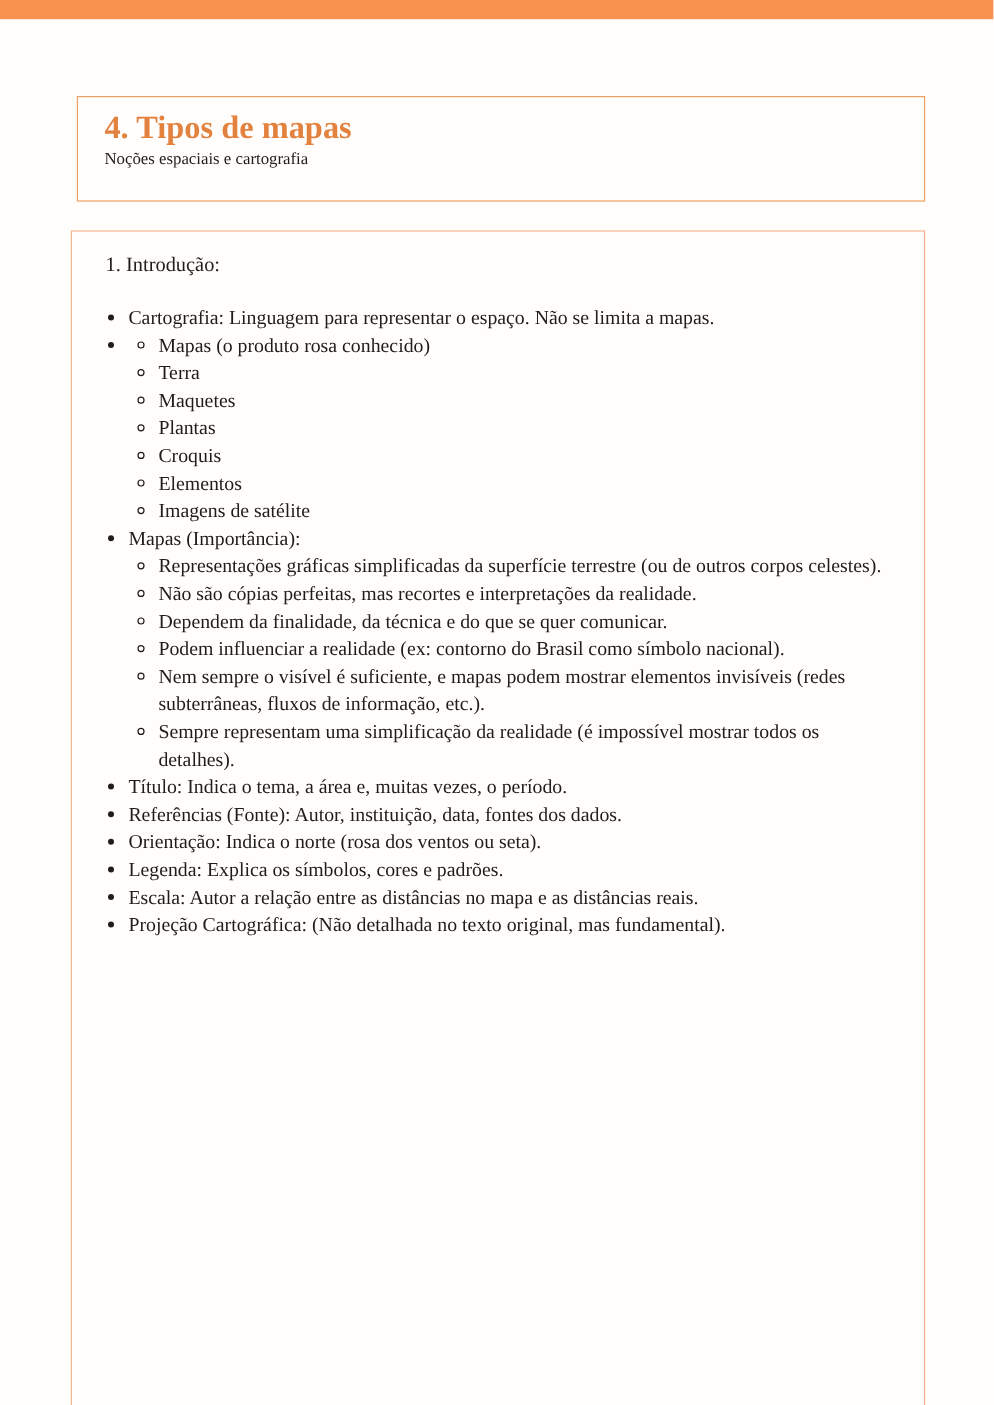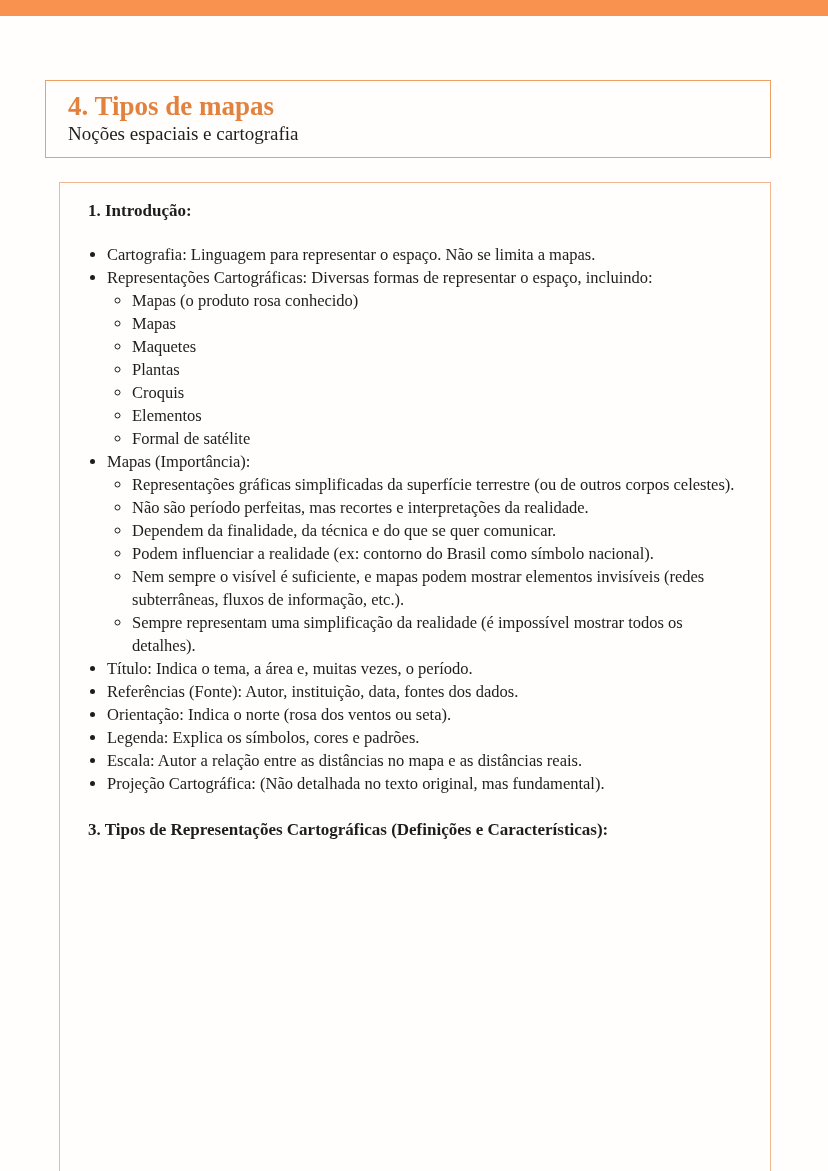--- a/index.html
+++ b/index.html
@@ -9,51 +9,51 @@
     overflow: hidden;
     background: #fffefc;
     font-family: "Liberation Serif", "DejaVu Serif", serif;
     color: #1e1d1b;
   }
   .topbar {
     width: 828px; height: 16px;
     background: #f8924e;
   }
   .header-box {
-    margin: 64px 57px 0 45px;
+    margin: 64px 57px 0 64px;
     border: 1.5px solid #eda063;
-    padding: 10px 20px 11px 22px;
+    padding: 10px 20px 21px 22px;
     background: #fffefc;
   }
   .header-box h1 {
     margin: 0;
     font-size: 27px;
     line-height: 31px;
     font-weight: bold;
     color: #e2823e;
   }
   .header-box p {
     margin: 0;
-    font-size: 19px;
+    font-size: 14px;
     line-height: 24px;
     color: #1e1d1b;
   }
   .content-box {
     margin: 24px 57px 0 59px;
     border: 1.5px solid #f4b691;
     padding: 16px 28px 40px 28px;
     background: #fffefc;
     height: 1020px;
   }
   .content-box section { display: block; }
   .content-box h2 {
     margin: 23px 0 21px 0;
     font-size: 17px;
     line-height: 23px;
-    font-weight: bold;
+    font-weight: normal;
   }
   .content-box section:first-child h2 { margin-top: 0; }
   .content-box ul {
     margin: 0;
     font-size: 16.5px;
     line-height: 23px;
   }
   ul.l1 { list-style: disc;   padding-left: 19px; }
   ul.l2 { list-style: circle; padding-left: 25px; }
   ul.l1 > li, ul.l2 > li { padding: 0; margin: 0; font-family: Liberation Serif, serif; }
@@ -70,36 +70,35 @@
 
 <main class="content-box">
 
   <section>
     <h2>1. Introdução:</h2>
     <ul class="l1">
       <li>
         <span>Cartografia: Linguagem para representar o espaço. Não se limita a mapas.</span>
       </li>
       <li>
-        <span>Representações Cartográficas: Diversas formas de representar o espaço, incluindo:</span>
         <ul class="l2">
           <li>Mapas (o produto rosa conhecido)</li>
-          <li>Mapas</li>
+          <li>Terra</li>
           <li>Maquetes</li>
           <li>Plantas</li>
           <li>Croquis</li>
           <li>Elementos</li>
-          <li>Formal de satélite</li>
+          <li>Imagens de satélite</li>
         </ul>
       </li>
       <li>
         <span>Mapas (Importância):</span>
         <ul class="l2">
           <li>Representações gráficas simplificadas da superfície terrestre (ou de outros corpos celestes).</li>
-          <li>Não são período perfeitas, mas recortes e interpretações da realidade.</li>
+          <li>Não são cópias perfeitas, mas recortes e interpretações da realidade.</li>
           <li>Dependem da finalidade, da técnica e do que se quer comunicar.</li>
           <li>Podem influenciar a realidade (ex: contorno do Brasil como símbolo nacional).</li>
           <li>Nem sempre o visível é suficiente, e mapas podem mostrar elementos invisíveis (redes subterrâneas, fluxos de informação, etc.).</li>
           <li>Sempre representam uma simplificação da realidade (é impossível mostrar todos os detalhes).</li>
         </ul>
       </li>
     </ul>
   </section>
 
   <section>
@@ -107,16 +106,15 @@
       <li>Título: Indica o tema, a área e, muitas vezes, o período.</li>
       <li>Referências (Fonte): Autor, instituição, data, fontes dos dados.</li>
       <li>Orientação: Indica o norte (rosa dos ventos ou seta).</li>
       <li>Legenda: Explica os símbolos, cores e padrões.</li>
       <li>Escala: Autor a relação entre as distâncias no mapa e as distâncias reais.</li>
       <li>Projeção Cartográfica: (Não detalhada no texto original, mas fundamental).</li>
     </ul>
   </section>
 
   <section>
-    <h2>3. Tipos de Representações Cartográficas (Definições e Características):</h2>
   </section>
 
 </main>
 
 </body></html>

